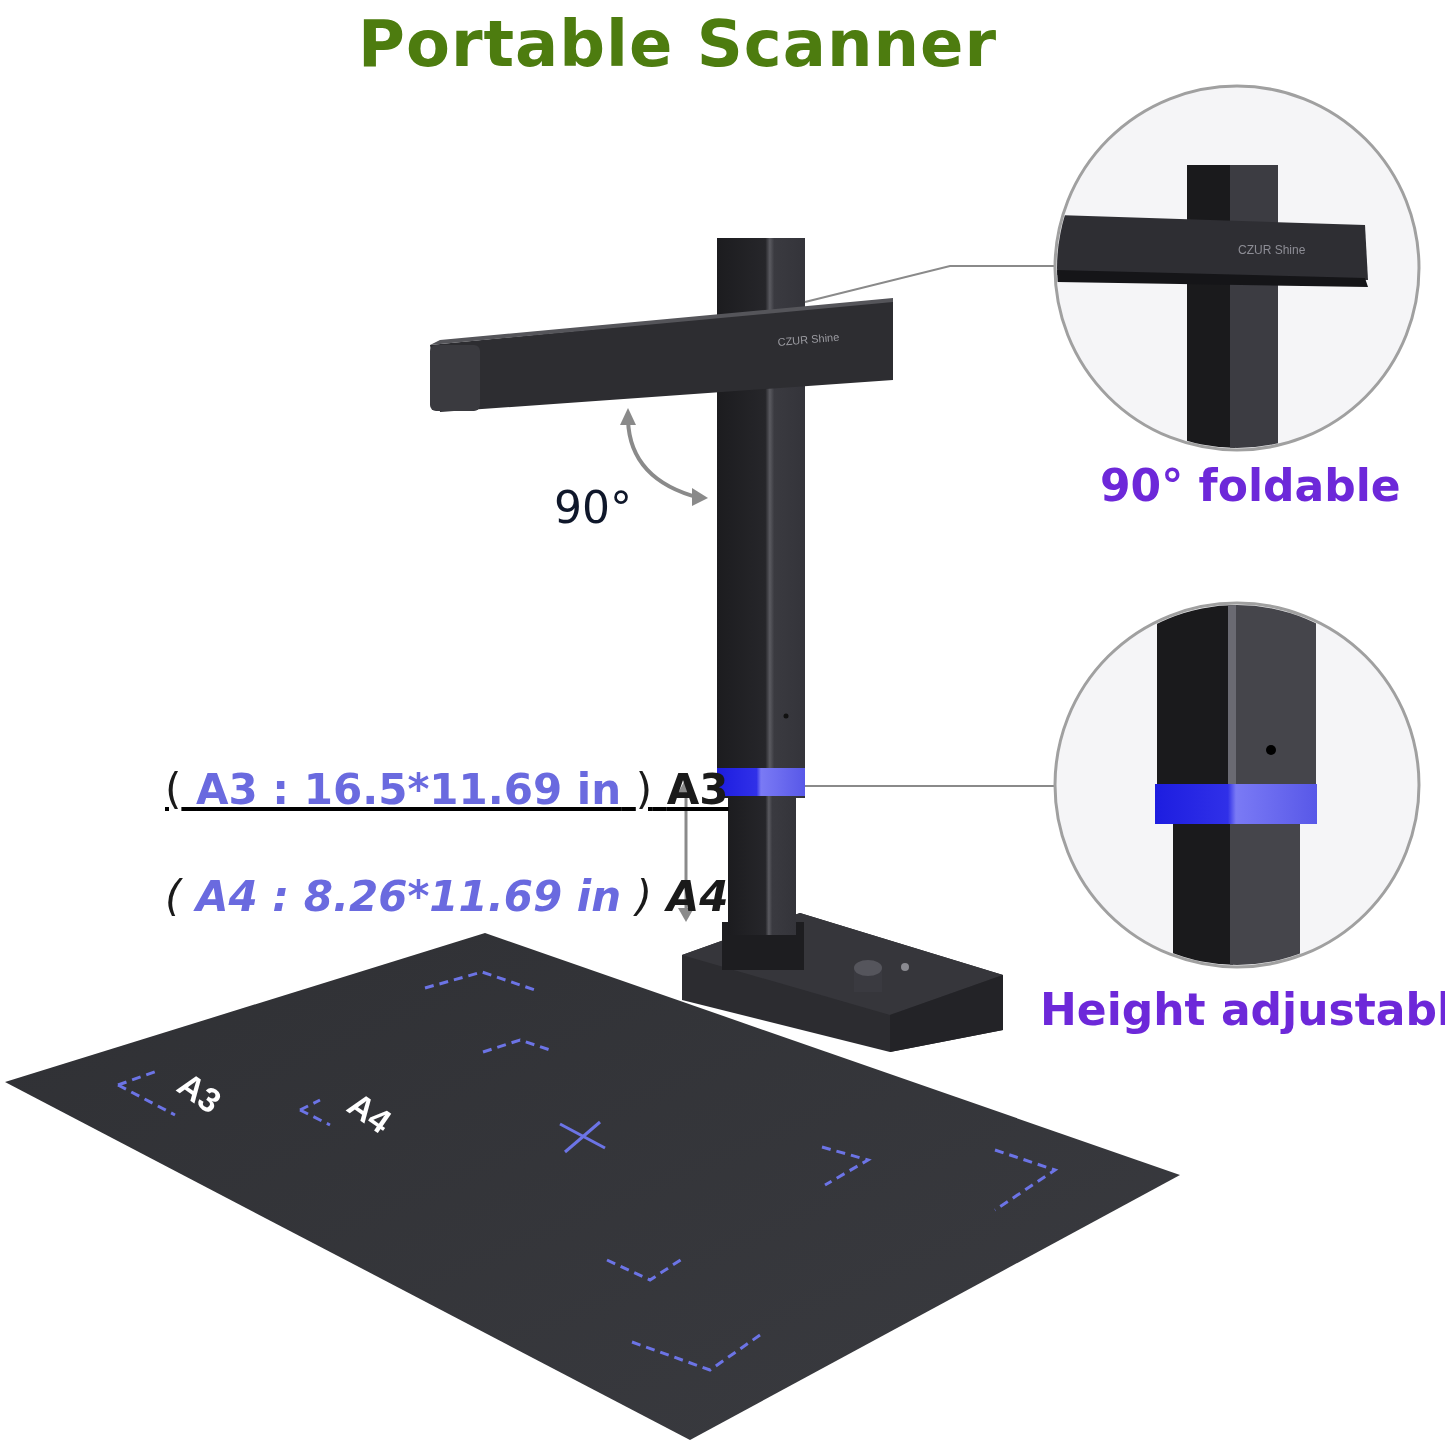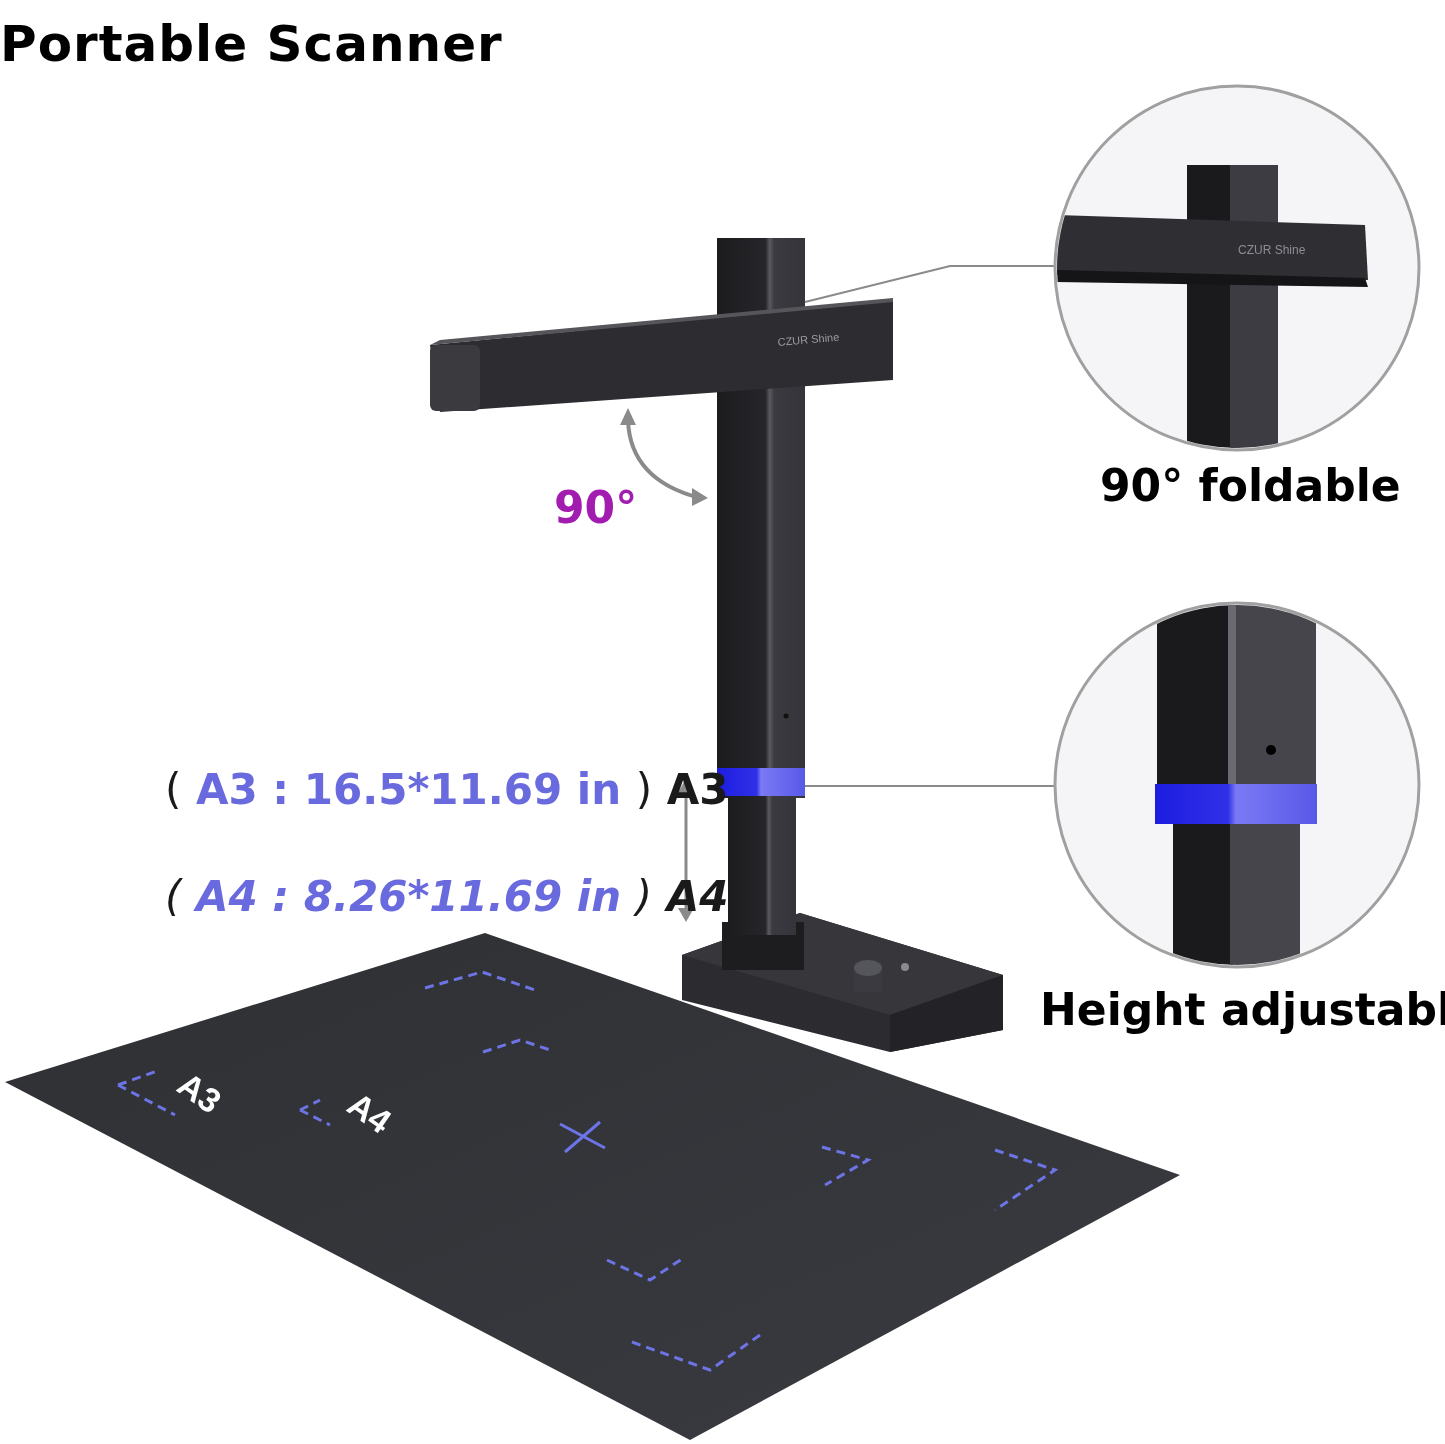--- a/index.html
+++ b/index.html
@@ -1,24 +1,24 @@
 <!DOCTYPE html>
 <html><head>
 <meta charset="utf-8">
 <style>
   html, body { margin: 0; padding: 0; background: #ffffff; }
   body { width: 1445px; height: 1444px; position: relative; overflow: hidden; font-family: "DejaVu Sans", sans-serif; }
   .abs { position: absolute; }
-  .title { left: 0; width: 1355px; top: 0; font-size: 50px; font-weight: bold; color: #000000; letter-spacing: 1px; line-height: 88px; }
+  .title { left: 0; width: 1355px; top: 0; text-align: center; font-size: 64px; font-weight: bold; color: #4d7c0f; letter-spacing: 1px; line-height: 88px; }
   .spec { font-size: 42px; font-weight: bold; line-height: 50px; white-space: nowrap; }
   .spec .paren { color: #1a1a1a; font-weight: normal; }
   .spec .blue { color: #6a6adf; }
   .spec .size { color: #1a1a1a; }
-  .caption { font-size: 44px; font-weight: bold; color: #000000; white-space: nowrap; text-align: right; }
-  .deg { font-size: 44px; font-weight: bold; color: #a21caf; }
+  .caption { font-size: 44px; font-weight: bold; color: #6d28d9; white-space: nowrap; text-align: right; }
+  .deg { font-size: 44px; font-weight: normal; color: #0f172a; }
   svg { position: absolute; left: 0; top: 0; }
 </style>
 </head>
 <body>
 
 <div class="abs title">Portable Scanner</div>
 
 <svg width="1445" height="1444" viewBox="0 0 1445 1444">
   <defs>
     <linearGradient id="matg" x1="0" y1="0" x2="1" y2="1">
@@ -129,21 +129,21 @@
       <rect x="1173" y="820" width="60" height="160" fill="#1a1a1c"></rect>
       <rect x="1230" y="820" width="70" height="160" fill="#45454b"></rect>
       <rect x="1155" y="784" width="162" height="40" fill="url(#ring)"></rect>
       <circle cx="1271" cy="750" r="5" fill="#000"></circle>
     </g>
   </g>
 </svg>
 
 <div class="abs deg" style="left:554px; top:482px;">90°</div>
 
-<div class="abs spec" style="left:165px; top:765px;">
+<div class="abs spec" style="left:165px; top:765px;text-decoration:underline;">
   <span class="paren">(</span>
   <span class="blue">A3 : 16.5*11.69 in</span>
   <span class="paren">)</span>
   <span class="size">A3</span>
 </div>
 <div class="abs spec" style="left:165px; top:872px;font-style:italic;">
   <span class="paren">(</span>
   <span class="blue">A4 : 8.26*11.69 in</span>
   <span class="paren">)</span>
   <span class="size">A4</span>

